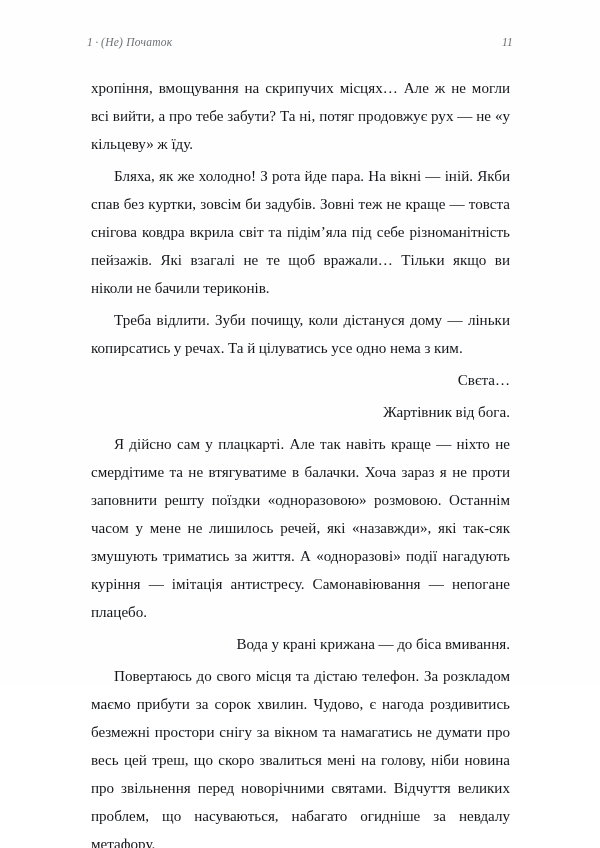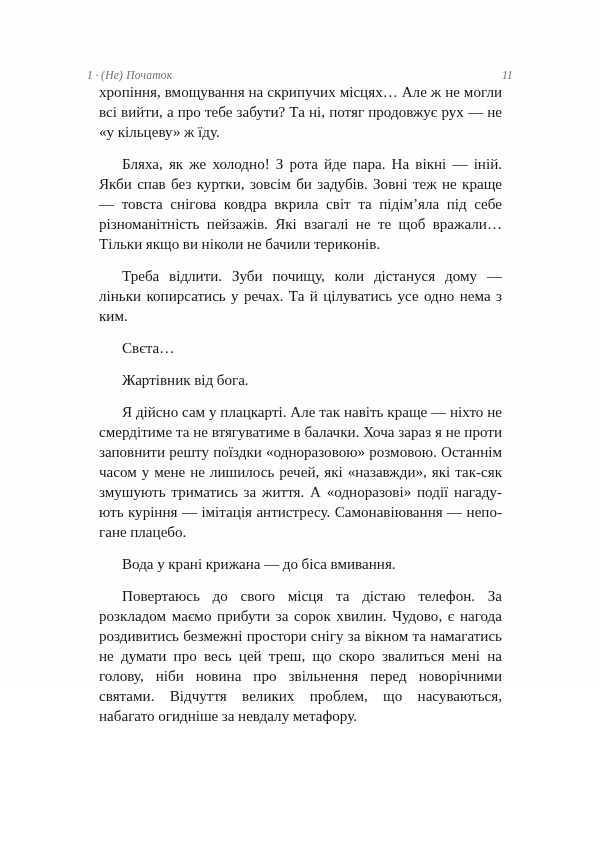--- a/index.html
+++ b/index.html
@@ -53,49 +53,48 @@
     padding: 0 2px;
     font-style: normal;
   }
 
   .folio {
     font-family: "Liberation Serif", "DejaVu Serif", serif;
     font-size: 11.5px;
     font-style: italic;
     color: #6d7175;
     letter-spacing: 0.2px;
-    margin-top: 33px;
   }
 
   
   .text-block {
     position: absolute;
     top: 70px;
     left: 87px;
     width: 427px;
   }
 
   p.para {
-    margin: 12px;
+    margin: 4px;
     text-indent: 23px;
     text-align: justify;
     text-justify: inter-word;
     font-size: 15.1px;
-    line-height: 20px;
+    line-height: 28px;
     word-spacing: -0.2px;
     hyphens: manual;
     -webkit-hyphens: manual;
   }
 
   p.para.first {
     text-indent: 0;
   }
 
   p.para.short {
-    text-align: left;
+    text-align: right;
   }
 </style>
 </head>
 <body>
 
 <div class="page">
 
   <div class="running-head">
     <div class="running-head-left">
       <span class="chapter-number">1</span><span class="head-sep">·</span><span>(Не) Початок</span>

